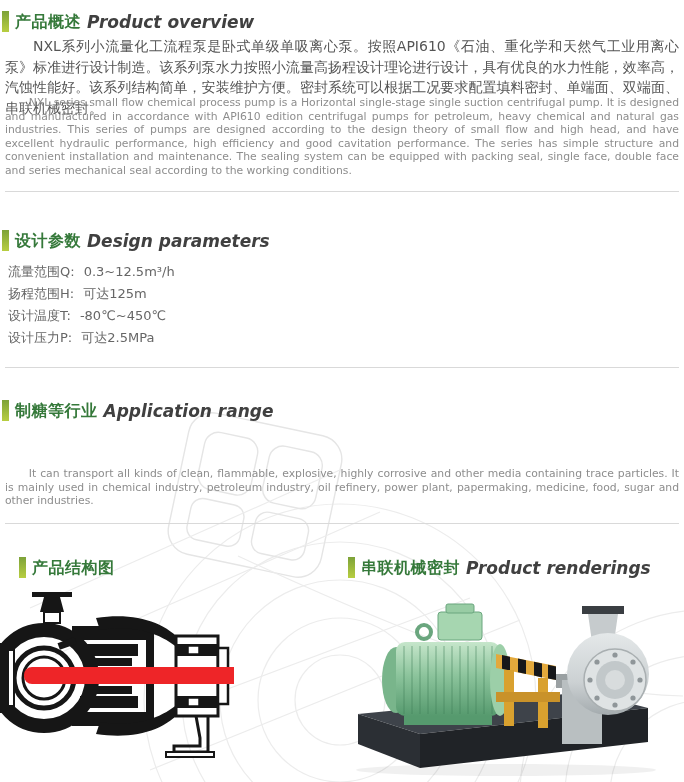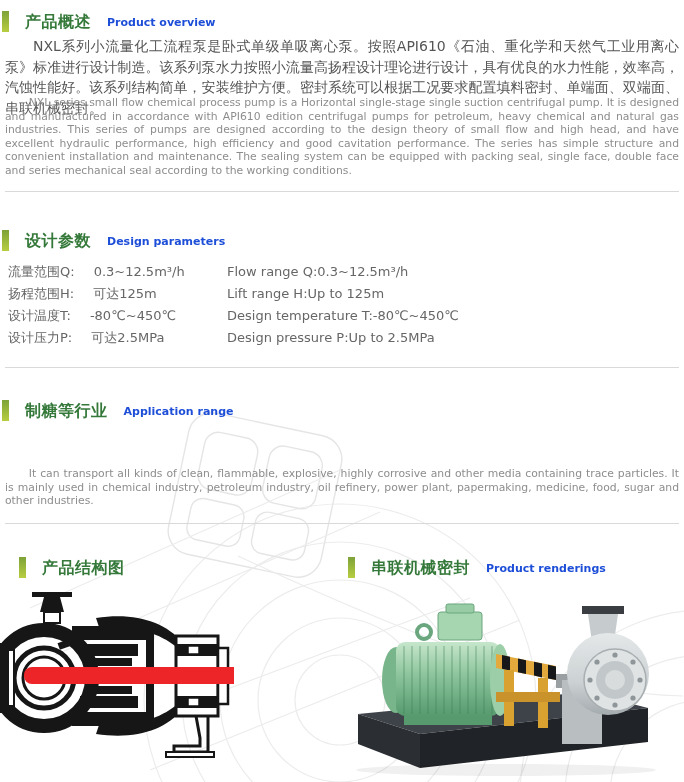--- a/index.html
+++ b/index.html
@@ -2,35 +2,35 @@
 <html><head>
 <meta charset="utf-8">
 <style>
   html,body { margin:0; padding:0; background:#fff; }
   .page {
     position:relative; width:684px; height:782px; background:#ffffff;
     font-family:"DejaVu Sans","Liberation Sans",sans-serif; overflow:hidden;
   }
   .wm { position:absolute; left:0; top:0; z-index:0; }
 
-  .sec-header { position:absolute; z-index:1; display:flex; align-items:flex-end; gap:16px; height:22px; }
+  .sec-header { position:absolute; z-index:1; display:flex; align-items:flex-end; gap:6px; height:22px; }
   .sec-bar { width:7px; height:21px; background:linear-gradient(#7da239,#b8ce41); }
   .sec-cn { font-size:16px; font-weight:bold; color:#35793a; line-height:21px; letter-spacing:0.5px; white-space:nowrap; }
-  .sec-en { font-size:11px; font-weight:bold; color:#1d4ed8; line-height:19px; white-space:nowrap; }
+  .sec-en { font-size:17px; font-weight:bold; color:#404040; line-height:19px; white-space:nowrap;font-style:italic; }
 
   .divider { position:absolute; z-index:1; left:5px; width:674px; height:1px; background:#d9d9d9; }
 
   .para-cn { position:absolute; z-index:1; left:5px; width:674px; font-size:14px; line-height:20.5px;
              color:#555555; text-indent:2em; text-align:justify; }
   .para-en { position:absolute; z-index:1; left:5px; width:674px; font-size:10.8px; line-height:13.5px;
              color:#8d8d8d; text-indent:2.2em; text-align:justify; }
 
   .spec-col { position:absolute; z-index:1; font-size:13px; color:#666666; }
   .spec-row { line-height:22px; white-space:nowrap; }
-  .spec-value { margin-left:19px; }
+  .spec-value { margin-left:9px; }
 
   .img-box { position:absolute; z-index:1; }
 </style>
 </head>
 <body>
 
 <div class="page">
 
   <svg class="wm" width="684" height="782" viewBox="0 0 684 782">
     <g fill="none" stroke="#ececec" stroke-width="1.2">
@@ -80,26 +80,20 @@
       <span>扬程范围H:</span><span class="spec-value">可达125m</span>
     </div>
     <div class="spec-row">
       <span>设计温度T:</span><span class="spec-value">-80℃~450℃</span>
     </div>
     <div class="spec-row">
       <span>设计压力P:</span><span class="spec-value">可达2.5MPa</span>
     </div>
   </div>
 
-  <div class="spec-col" style="left:227px; top:261px;">
-    <div class="spec-row">Flow range Q:0.3~12.5m³/h</div>
-    <div class="spec-row">Lift range H:Up to 125m</div>
-    <div class="spec-row">Design temperature T:-80℃~450℃</div>
-    <div class="spec-row">Design pressure P:Up to 2.5MPa</div>
-  </div>
 
   <div class="divider" style="top:367px;"></div>
 
   <div class="sec-header" style="left:2px; top:399px;">
     <span class="sec-bar"></span>
     <span class="sec-cn">制糖等行业</span>
     <span class="sec-en">Application range</span>
   </div>
   <div class="para-en" style="top:467px;">It can transport all kinds of clean, flammable, explosive, highly corrosive and other media containing trace particles. It is mainly used in chemical industry, petroleum industry, oil refinery, power plant, papermaking, medicine, food, sugar and other industries.</div>
   <div class="divider" style="top:523px;"></div>

